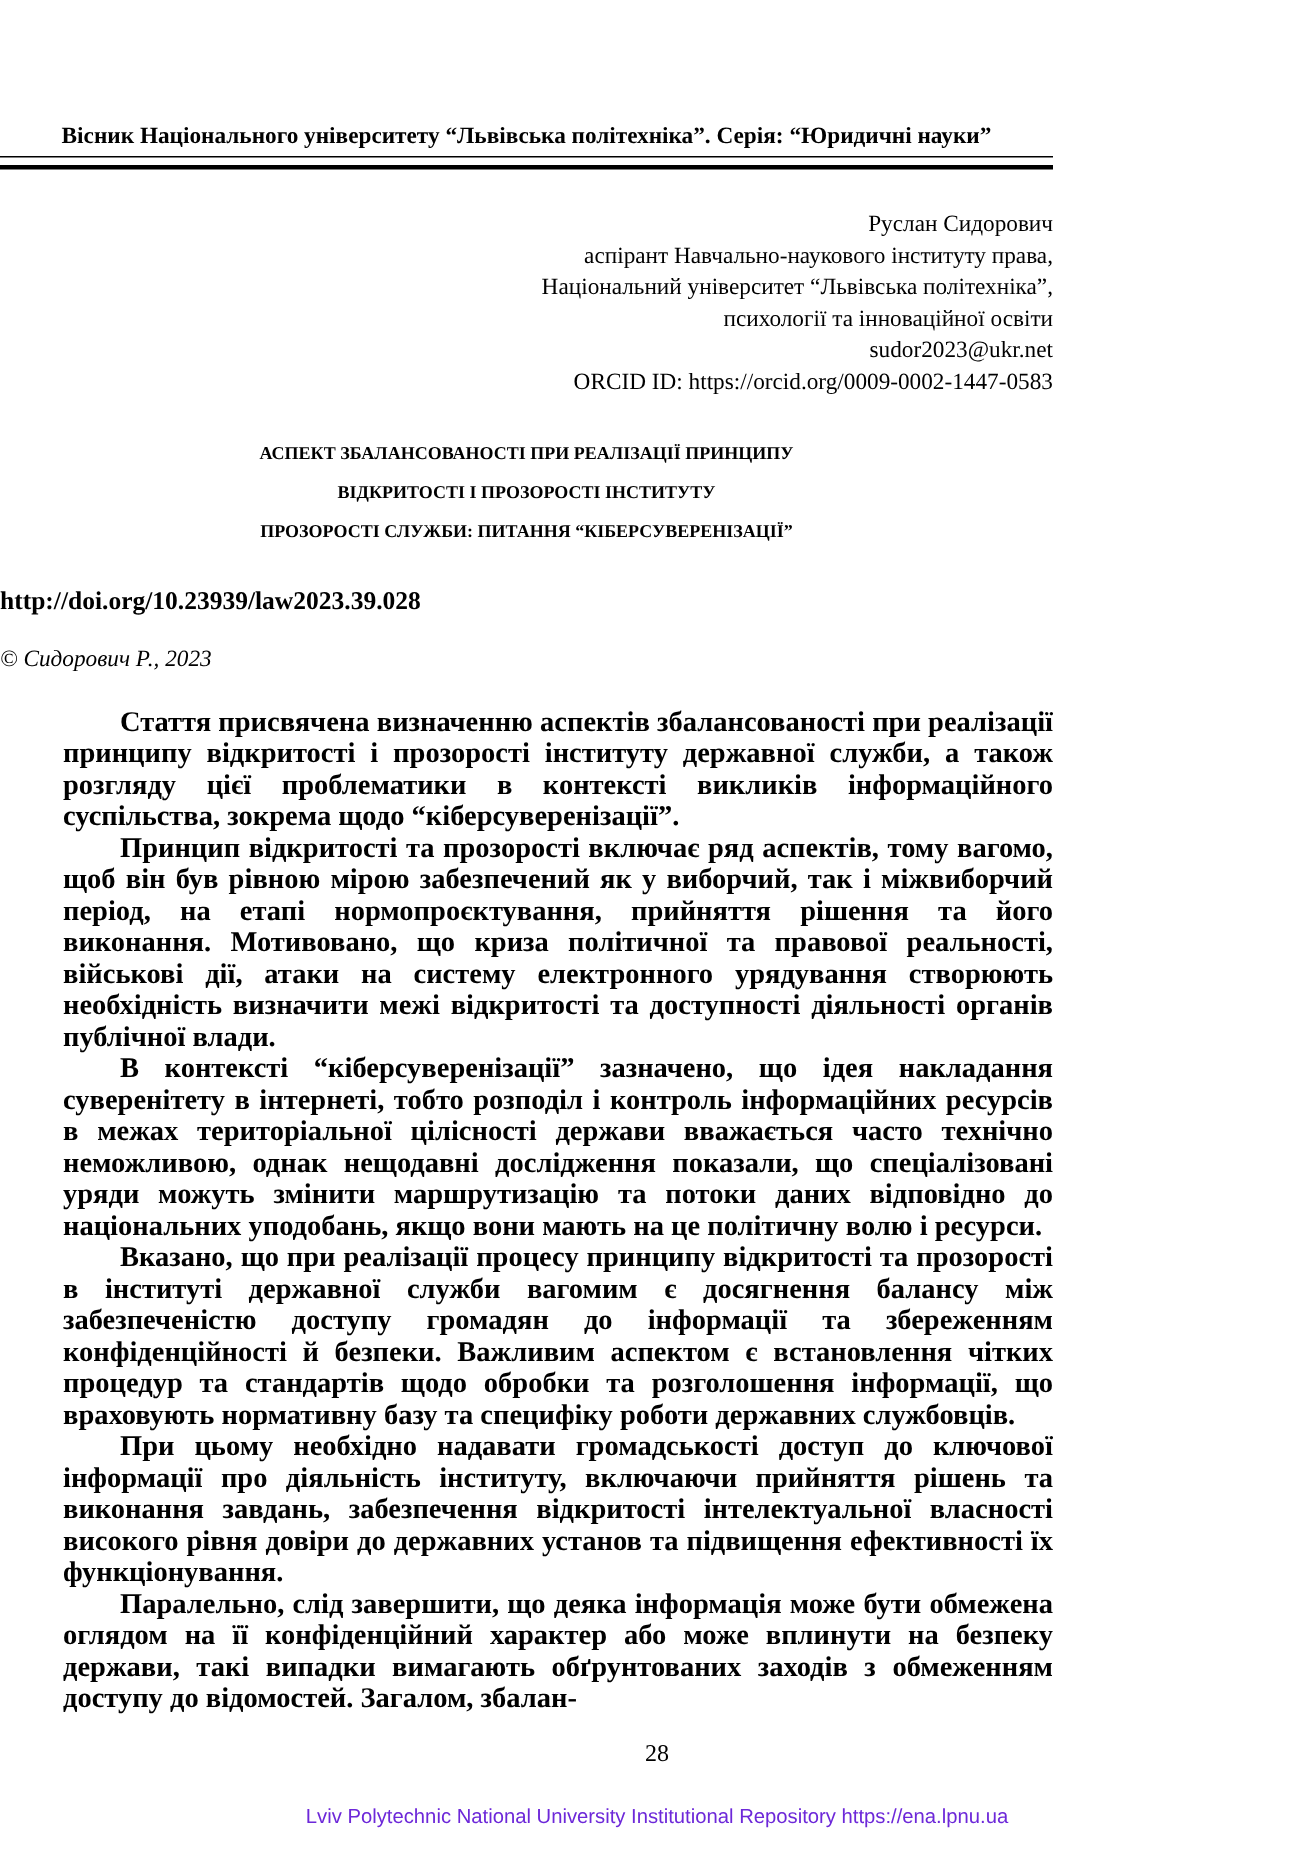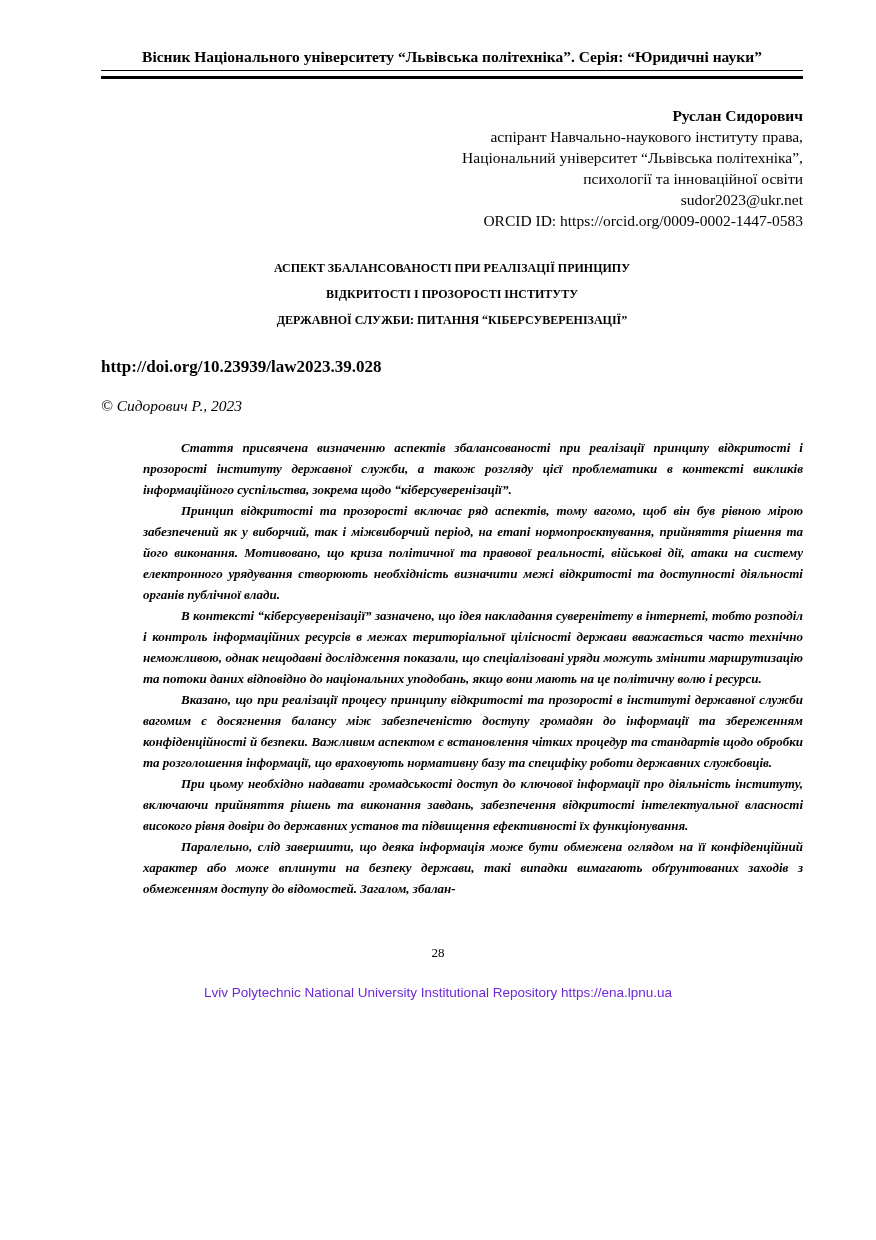--- a/index.html
+++ b/index.html
@@ -6,23 +6,22 @@
   html, body { background: #ffffff; }
   body {
     width: 876px;
     height: 1240px;
     overflow: hidden;
     font-family: "Liberation Serif", "DejaVu Serif", serif;
     color: #000000;
     position: relative;
   }
   .content {
-    margin-left: 101px;
     width: 702px;
-    padding-top: 48px;
+    padding-top: 82px;
   }
   .journal-title {
     font-weight: bold;
     font-size: 15.5px;
     line-height: 17px;
     text-align: center;
     padding-bottom: 5px;
     border-bottom: 1.5px solid #000;
   }
   .double-rule {
@@ -39,21 +38,21 @@
     font-size: 15.5px;
     text-align: right;
     margin-top: 27px;
   }
   .author-block {
     text-align: right;
     font-size: 15.5px;
     line-height: 21px;
     margin-top: 26px;
   }
-  .author-name { font-weight: bold; }
+  .author-name { font-weight: normal; }
   .article-title {
     font-weight: bold;
     font-size: 12px;
     line-height: 26px;
     text-align: center;
     margin-top: 24px;
   }
   .doi {
     font-weight: bold;
     font-size: 17px;
@@ -61,30 +60,29 @@
   }
   .copyright {
     font-style: italic;
     font-size: 15.5px;
     margin-top: 20px;
   }
   .abstract {
     margin-top: 22px;
     padding-left: 42px;
     font-weight: bold;
-    font-size: 13px;
+    font-size: 19px;
     line-height: 21px;
     text-align: justify;
-    font-style: italic;
   }
   .abstract p { text-indent: 38px; margin: 0; }
   .page-number {
     text-align: center;
-    font-size: 13px;
-    margin-top: 46px;
+    font-size: 16px;
+    margin-top: 18px;
   }
   .repository {
     text-align: center;
     font-family: "Liberation Sans", "DejaVu Sans", sans-serif;
     font-size: 13.5px;
     margin-top: 24px;
     color: #6d28d9;
   }
 </style>
 </head>
@@ -103,21 +101,21 @@
     <div>аспірант Навчально-наукового інституту права,</div>
     <div>Національний університет “Львівська політехніка”,</div>
     <div>психології та інноваційної освіти</div>
     <div>sudor2023@ukr.net</div>
     <div>ORCID ID: https://orcid.org/0009-0002-1447-0583</div>
   </div>
 
   <div class="article-title">
     <div>АСПЕКТ ЗБАЛАНСОВАНОСТІ ПРИ РЕАЛІЗАЦІЇ ПРИНЦИПУ</div>
     <div>ВІДКРИТОСТІ І ПРОЗОРОСТІ ІНСТИТУТУ</div>
-    <div>ДЕРЖАВНОЇ СЛУЖБИ: ПИТАННЯ “КІБЕРСУВЕРЕНІЗАЦІЇ”</div>
+    <div>ПРОЗОРОСТІ СЛУЖБИ: ПИТАННЯ “КІБЕРСУВЕРЕНІЗАЦІЇ”</div>
   </div>
 
   <div class="doi">http://doi.org/10.23939/law2023.39.028</div>
 
   <div class="copyright">© Сидорович Р., 2023</div>
 
   <div class="abstract">
     <p>Стаття присвячена визначенню аспектів збалансованості при реалізації принципу відкритості і прозорості інституту державної служби, а також розгляду цієї проблематики в контексті викликів інформаційного суспільства, зокрема щодо “кіберсуверенізації”.</p>
     <p>Принцип відкритості та прозорості включає ряд аспектів, тому вагомо, щоб він був рівною мірою забезпечений як у виборчий, так і міжвиборчий період, на етапі нормопроєктування, прийняття рішення та його виконання. Мотивовано, що криза політичної та правової реальності, військові дії, атаки на систему електронного урядування створюють необхідність визначити межі відкритості та доступності діяльності органів публічної влади.</p>
     <p>В контексті “кіберсуверенізації” зазначено, що ідея накладання суверенітету в інтернеті, тобто розподіл і контроль інформаційних ресурсів в межах територіальної цілісності держави вважається часто технічно неможливою, однак нещодавні дослідження показали, що спеціалізовані уряди можуть змінити маршрутизацію та потоки даних відповідно до національних уподобань, якщо вони мають на це політичну волю і ресурси.</p>

